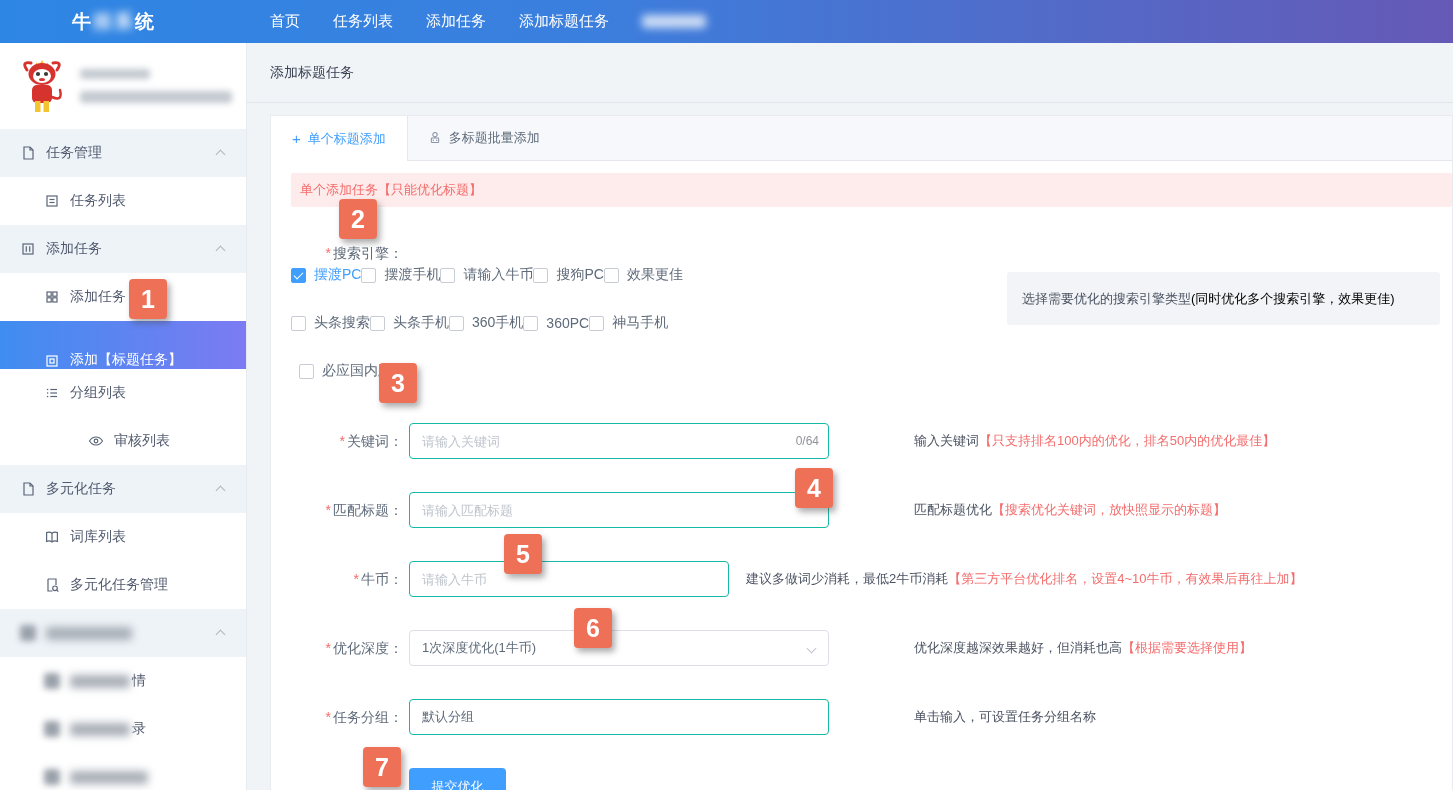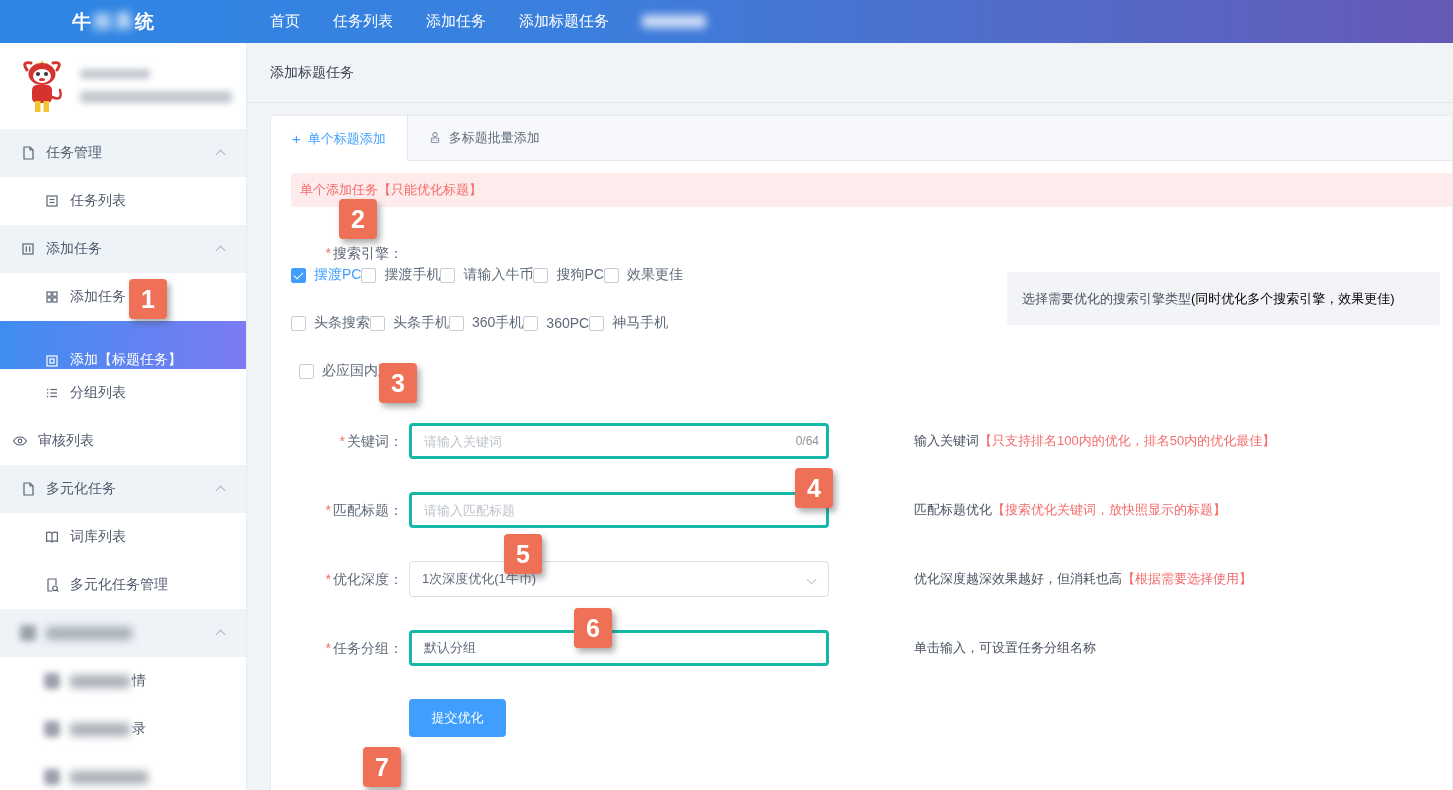--- a/index.html
+++ b/index.html
@@ -23,21 +23,21 @@
     background:#fff; border-right:1px solid #e6ebf0; z-index:10; }
   .profile { height:86px; display:flex; align-items:center; padding:0 14px 0 16px; }
   .mascot { width:52px; height:58px; flex:0 0 auto; }
   .profile-lines { margin-left:12px; flex:1; }
   .blur-line { background:#c3c9d0; border-radius:3px; filter:blur(3px); }
   .pl1 { width:70px; height:10px; margin-bottom:12px; }
   .pl2 { width:152px; height:12px; }
   .side-row { height:48px; display:flex; align-items:center; font-size:14px;
     color:#515a6e; cursor:pointer; position:relative; }
   .side-row.section { background:#eef3f8; padding-left:20px; }
-  .side-row.top { padding-left:12px; }
+  .side-row.top { padding-left:12px;justify-content:center; }
   .side-row.child { padding-left:44px; }
   .side-row .s-icon { width:16px; height:16px; margin-right:10px; color:#5b6578; flex:0 0 auto; }
   .side-row.active { background:linear-gradient(90deg,#3f8df0 0%,#7c7bf2 100%); color:#fff;align-items:flex-end; }
   .side-row.active .s-icon { color:#fff; }
   .chev { position:absolute; right:22px; top:22px; width:7px; height:7px;
     border-left:1.5px solid #aeb7c2; border-top:1.5px solid #aeb7c2;
     transform:rotate(45deg); }
   .cens-icon { width:16px; height:16px; border-radius:3px; background:#9aa1aa;
     filter:blur(3px); margin-right:10px; flex:0 0 auto; }
   .cens-text { height:13px; background:#a8aeb6; border-radius:3px; filter:blur(4px); }
@@ -74,21 +74,21 @@
     background:#fff; margin-right:8px; position:relative; flex:0 0 auto; }
   .cb.checked .box { background:#409eff; border-color:#409eff; }
   .cb.checked .box::after { content:""; position:absolute; left:4px; top:1px; width:4px;
     height:8px; border-right:1.6px solid #fff; border-bottom:1.6px solid #fff;
     transform:rotate(45deg); }
   .cb .cb-label { font-size:14px; color:#5f6b7a; }
   .cb.checked .cb-label { color:#409eff; }
 
   .inp-wrap { position:relative; width:420px; flex:0 0 auto; }
   .inp-wrap.narrow { width:320px; }
-  .inp { width:100%; height:36px; border:3px solid #14b8a6; border-radius:4px;
+  .inp { width:100%; height:36px; border:1px solid #14b8a6; border-radius:4px;
     padding:0 12px; font-size:13px; color:#5f6b7a; outline:none;
     font-family:"Liberation Sans","DejaVu Sans",sans-serif; }
   .inp::placeholder { color:#bfc4cc; }
   .inp.with-counter { padding-right:48px; }
   .counter { position:absolute; right:10px; top:0; height:36px; display:flex;
     align-items:center; font-size:12px; color:#909399; }
   .select { width:420px; height:36px; border:1px solid #dcdfe6; border-radius:4px;
     padding:0 30px 0 12px; font-size:13px; color:#5f6b7a; display:flex;
     align-items:center; cursor:pointer; position:relative; flex:0 0 auto; background:#fff; }
   .select .sel-chev { position:absolute; right:13px; top:14px; width:7px; height:7px;
@@ -382,20 +382,27 @@
     </div>
 
     <div class="frow inputrow">
       <div class="f-label"><span class="req">*</span><span>匹配标题：</span></div>
       <div class="inp-wrap">
         <input class="inp" placeholder="请输入匹配标题" style="">
       </div>
       <div class="hint"><span class="dark">匹配标题优化</span><span class="red">【搜索优化关键词，放快照显示的标题】</span></div>
     </div>
 
+    <div class="frow inputrow">
+      <div class="f-label"><span class="req">*</span><span>牛币：</span></div>
+      <div class="inp-wrap narrow">
+        <input class="inp" placeholder="请输入牛币" style="">
+      </div>
+      <div class="hint tight"><span class="dark">建议多做词少消耗，最低2牛币消耗</span><span class="red">【第三方平台优化排名，设置4~10牛币，有效果后再往上加】</span></div>
+    </div>
 
     <div class="frow inputrow">
       <div class="f-label"><span class="req">*</span><span>优化深度：</span></div>
       <div class="select">
         <span>1次深度优化(1牛币)</span>
         <i class="sel-chev"></i>
       </div>
       <div class="hint"><span class="dark">优化深度越深效果越好，但消耗也高</span><span class="red">【根据需要选择使用】</span></div>
     </div>
 

